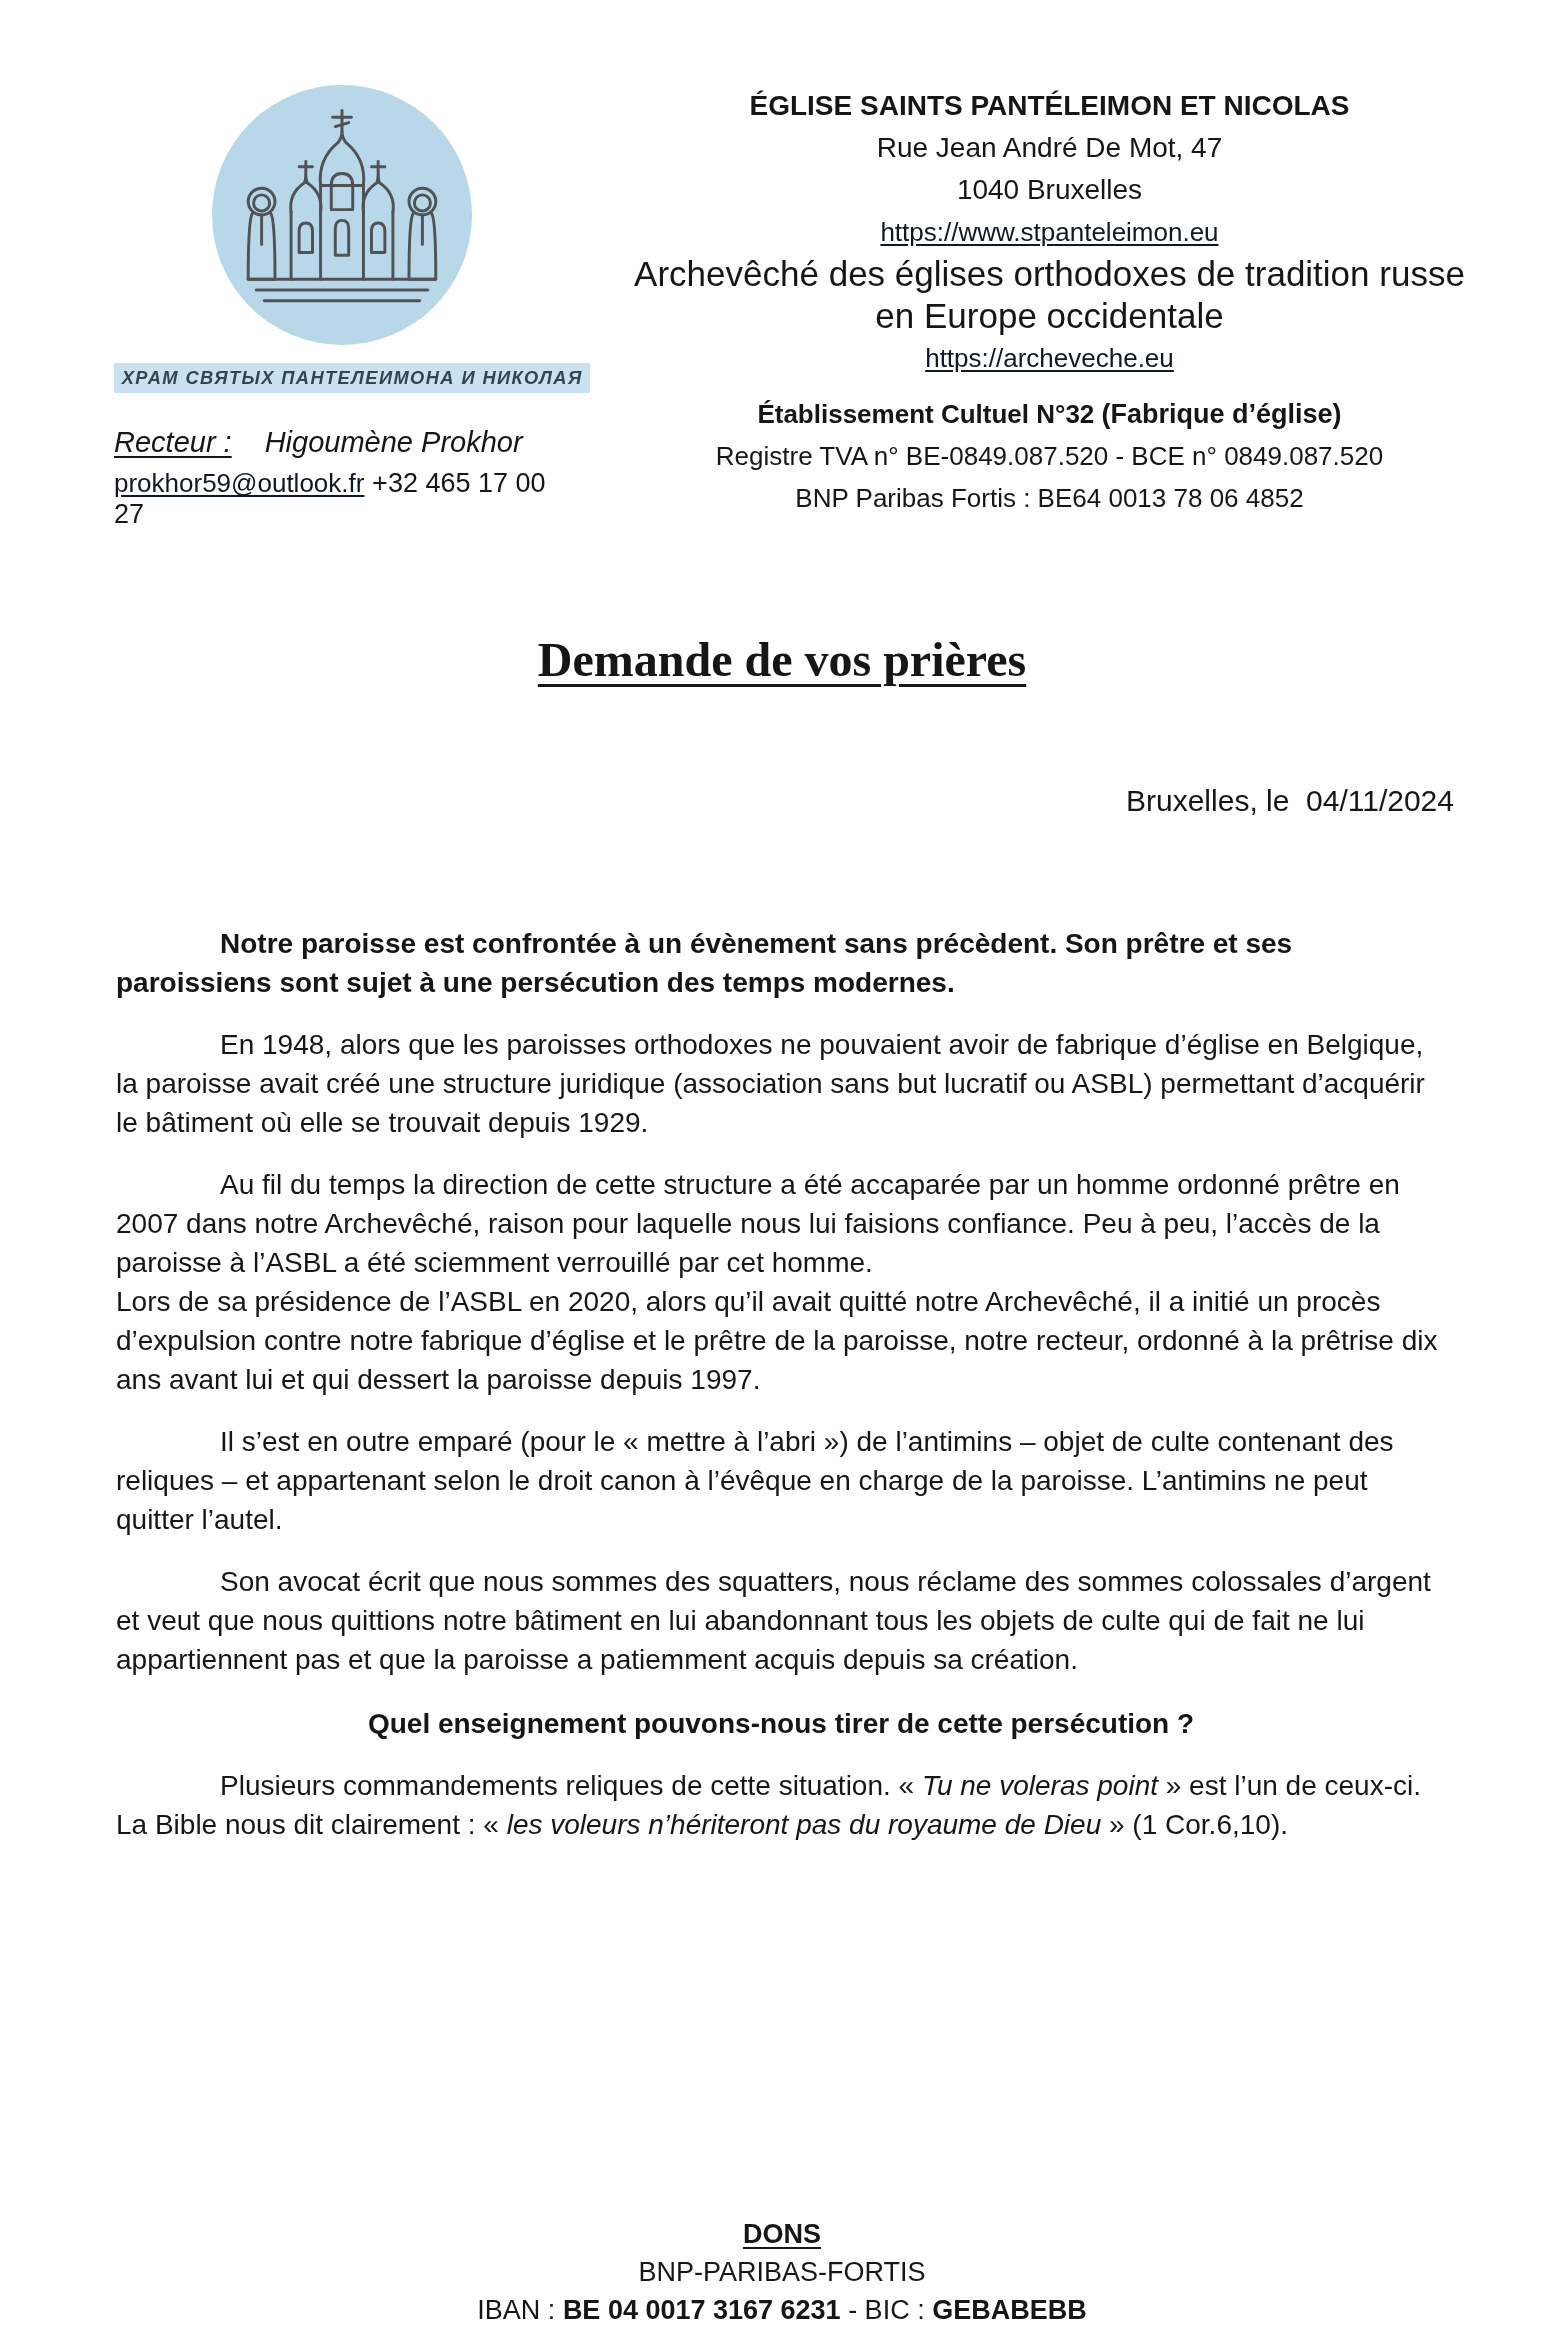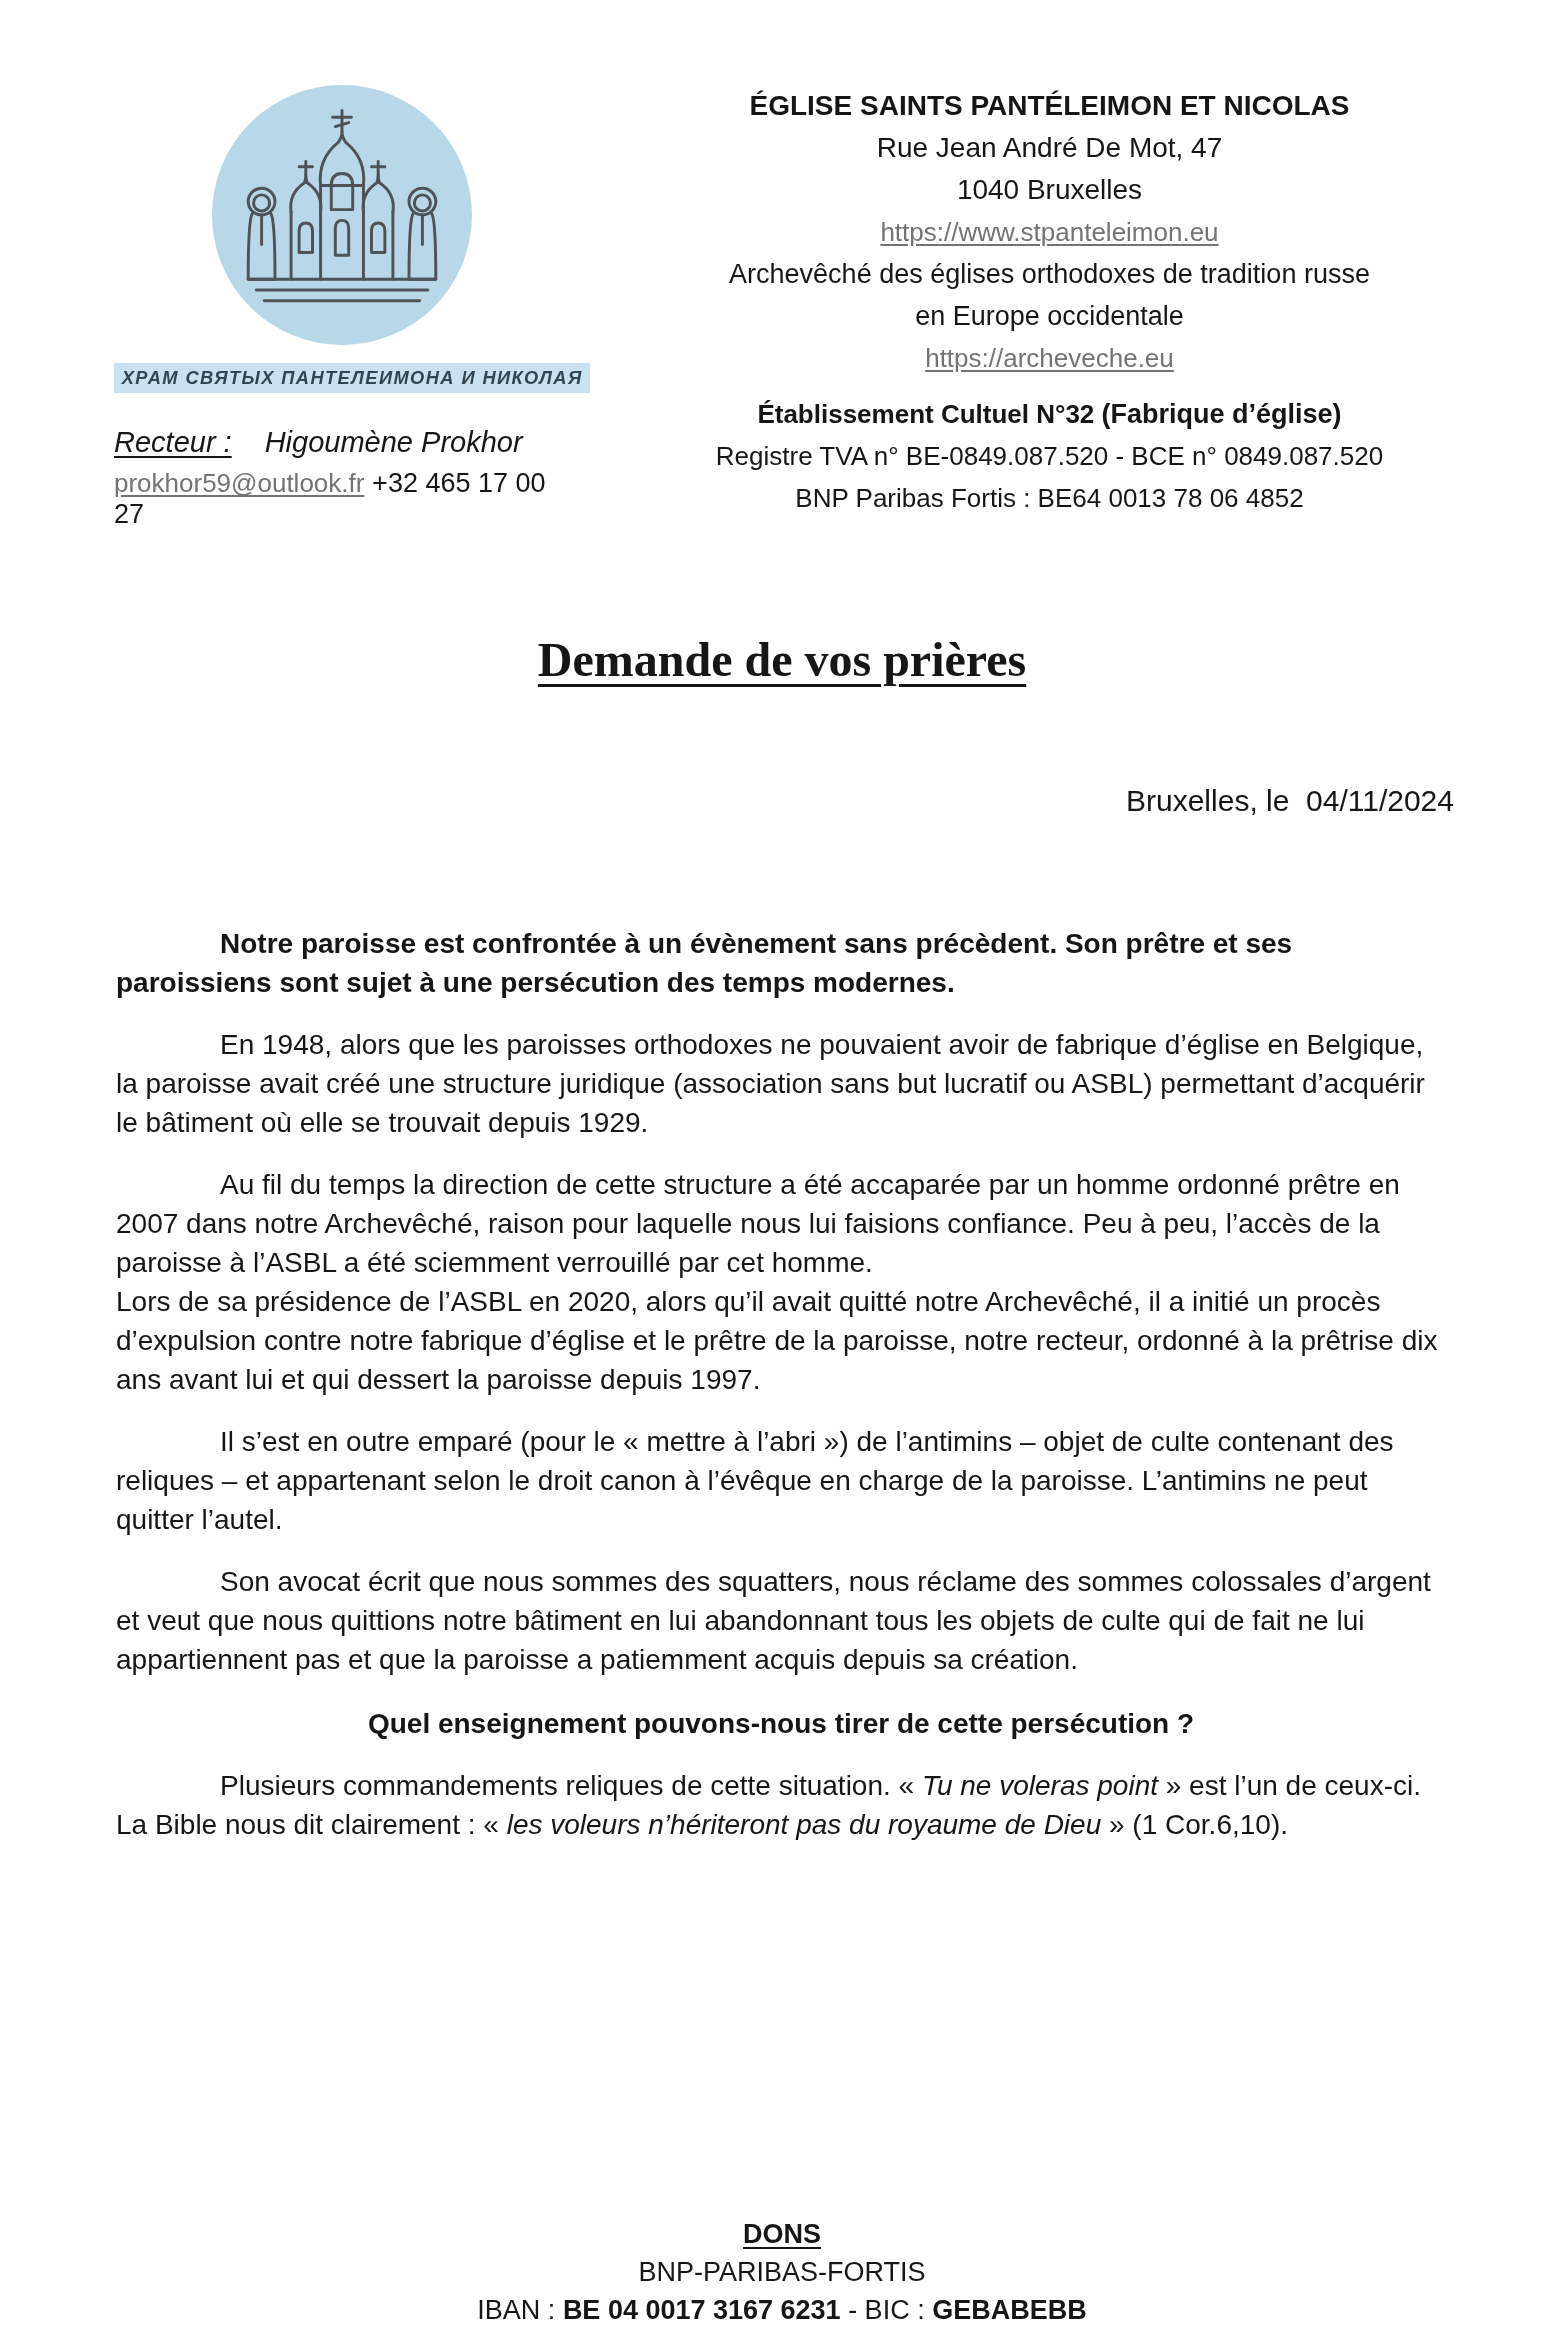--- a/index.html
+++ b/index.html
@@ -34,27 +34,27 @@
   .rector-line { margin-top: 33px; font-size: 29px; font-style: italic; }
   .rector-label { text-decoration: underline; text-underline-offset: 3.9px; }
   .rector-name { margin-left: 33px; }
   .contact-line { margin-top: 9.7px; font-size: 27px; }
   .phone { margin-left: 7.7px; }
 
   .lh-right { flex: 1; text-align: center; padding: 29px 35px 0 0; font-size: 27px; line-height: 42px; }
   .church-name { font-weight: bold; font-size: 28px; }
   .addr { font-size: 28px; }
   a.link, .link {
-    color: #737373;
+    color: #0f172a;
     text-decoration: underline;
     text-underline-offset: 2.9px;
     font-size: 26px;
     cursor: pointer;
   }
-  .arch { font-size: 27px; }
+  .arch { font-size: 35px; }
   .establishment { margin-top: 13.5px; font-weight: bold; font-size: 26px; }
   .establishment .note { font-size: 27px; }
   .reg, .bank { font-size: 26px; }
 
   
   .title {
     margin: 102px 0 0;
     text-align: center;
     font-size: 48px;
     font-weight: bold;

